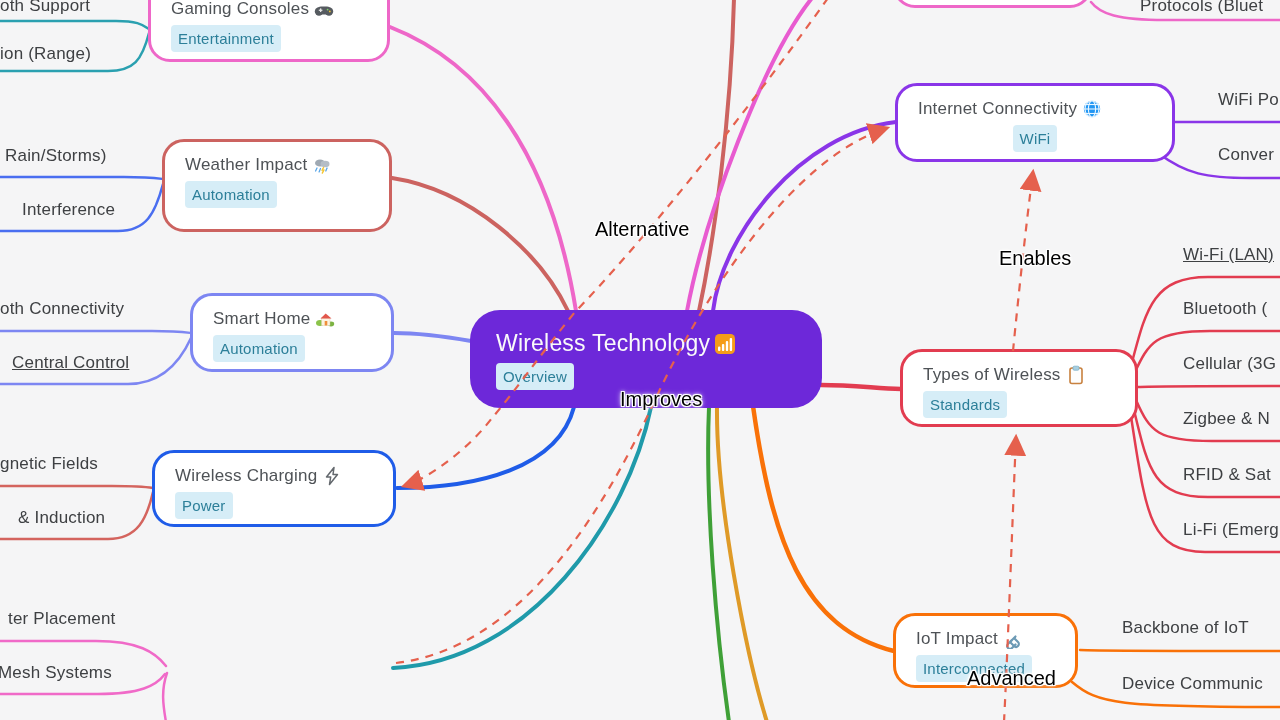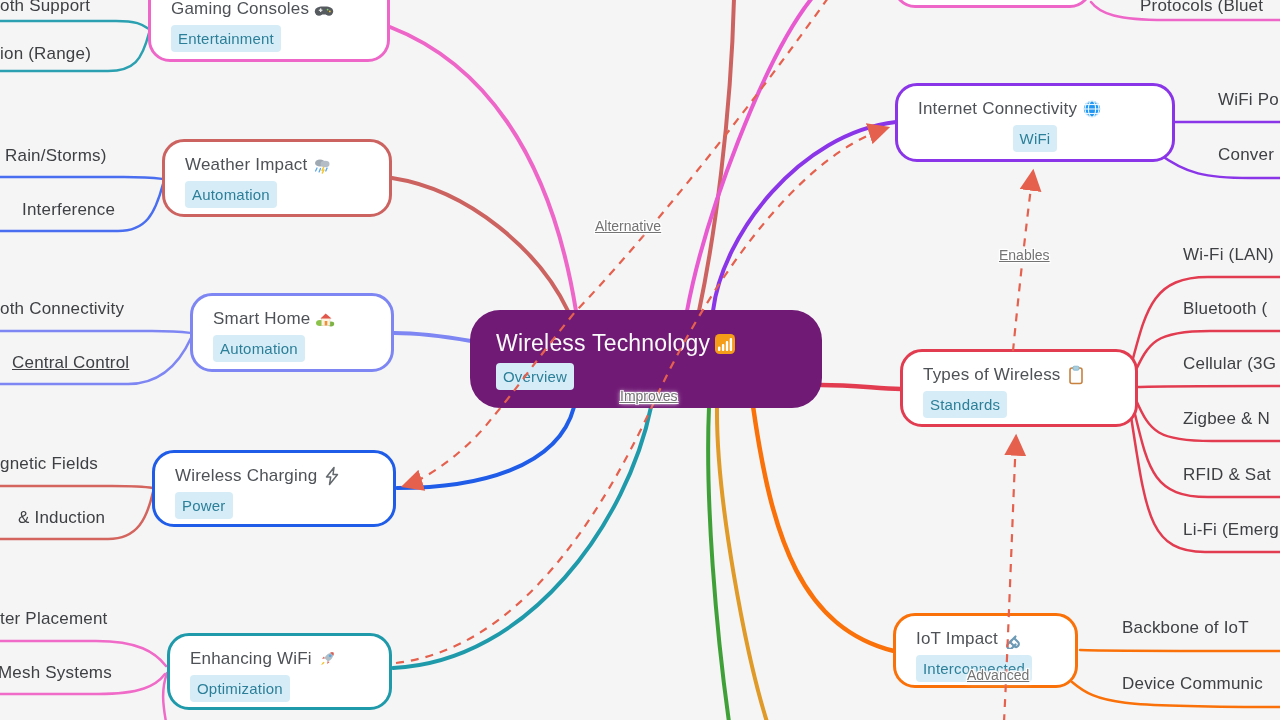--- a/index.html
+++ b/index.html
@@ -18,32 +18,31 @@
   }
   .node .title-row{
     display:flex;align-items:center;gap:5px;
     font-size:17px;color:#4e5256;letter-spacing:.2px;
   }
   .badge{
     display:inline-block;margin-top:6px;background:#d6edf7;color:#2c7f99;
     font-size:15px;padding:5px 7px;border-radius:4px;letter-spacing:.2px;
   }
   .central{
-    background:#701a75;border:none;border-radius:30px;padding:20px 26px;
+    background:#6d28d9;border:none;border-radius:30px;padding:20px 26px;
   }
   .central .title-row{font-size:23px;color:#fafafa;}
   .leaf{
     position:absolute;z-index:2;font-size:17px;color:#3e4043;
     white-space:nowrap;letter-spacing:.2px;
   }
   .elabel{
-    position:absolute;z-index:4;font-size:14px;color:#737373;white-space:nowrap;
+    position:absolute;z-index:4;font-size:20px;color:#000000;white-space:nowrap;
     text-shadow:0 0 2px #fff,0 0 3px #fff,0 0 4px #fff,1px 1px 0 #fff,
       -1px -1px 0 #fff,1px -1px 0 #fff,-1px 1px 0 #fff,0 0 6px #fff;
-    text-decoration:underline;
   }
   .icon{display:inline-block;width:20px;height:20px;flex:0 0 auto;}
   .icon svg{width:20px;height:20px;display:block;}
 </style>
 </head>
 <body>
 
 <div class="canvas">
 
   <svg class="layer edges">
@@ -106,21 +105,21 @@
             <rect x="4.8" y="10.6" width="3.6" height="1.3" fill="#e8e8e8"></rect>
             <rect x="6" y="9.4" width="1.3" height="3.6" fill="#e8e8e8"></rect>
             <circle cx="13.6" cy="10.6" r=".9" fill="#7fd36b"></circle>
             <circle cx="15.8" cy="12.4" r=".9" fill="#f0c52f"></circle>
           </svg>
         </span>
     </div>
     <span class="badge">Entertainment</span>
   </div>
 
-  <div class="node" style="left:162px;top:139px;width:230px;height:78px;border-color:#cc6360;">
+  <div class="node" style="left:162px;top:139px;width:230px;height:93px;border-color:#cc6360;">
     <div class="title-row">
       <span>Weather Impact</span>
       <span class="icon">
           <svg viewBox="0 0 20 20">
             <ellipse cx="8" cy="8" rx="5" ry="3.6" fill="#9fa9b3"></ellipse>
             <ellipse cx="13" cy="9" rx="4.5" ry="3.2" fill="#b4bdc6"></ellipse>
             <path d="M5,13 l-1.4,3" stroke="#5aa7e8" stroke-width="1.3" stroke-linecap="round"></path>
             <path d="M8.5,13.5 l-1.4,3.4" stroke="#5aa7e8" stroke-width="1.3" stroke-linecap="round"></path>
             <path d="M15,13 l-1.2,3" stroke="#5aa7e8" stroke-width="1.3" stroke-linecap="round"></path>
             <path d="M11.5,12.5 l-1.3,2.6 h1.6 l-1.5,3" stroke="#f4c531" stroke-width="1.4" fill="none" stroke-linecap="round"></path>
@@ -151,36 +150,20 @@
       <span>Wireless Charging</span>
       <span class="icon">
           <svg viewBox="0 0 20 20">
             <path d="M12,1.5 L4.5,11 h4.2 L7.5,18.5 L15.5,8.5 h-4.5 z" fill="none" stroke="#63686d" stroke-width="1.5" stroke-linejoin="round"></path>
           </svg>
         </span>
     </div>
     <span class="badge">Power</span>
   </div>
 
-  <div class="node" style="left:167px;top:633px;width:225px;height:77px;border-color:#1f9aaa;">
-    <div class="title-row">
-      <span>Enhancing WiFi</span>
-      <span class="icon">
-          <svg viewBox="0 0 20 20">
-            <path d="M16.5,3.5 C13,3 9,5.5 7.5,9 l3.5,3.5 C14.5,11 17,7 16.5,3.5 z" fill="#b0bec5"></path>
-            <circle cx="13.2" cy="6.8" r="1.4" fill="#5aa7e8"></circle>
-            <path d="M16.5,3.5 C15.5,3.2 14.3,3.2 13.2,3.5 L16.5,6.8 C16.8,5.7 16.8,4.5 16.5,3.5 z" fill="#e2574c"></path>
-            <path d="M7.8,9.5 L5,9.8 L7,7.5 z" fill="#e2574c"></path>
-            <path d="M10.5,12.2 L10.2,15 L12.5,13 z" fill="#e2574c"></path>
-            <path d="M7,12.8 C5.5,13.2 4.5,15.5 4,16.2 C5,15.8 7,15 7.5,13.5 z" fill="#f4c531"></path>
-          </svg>
-        </span>
-    </div>
-    <span class="badge">Optimization</span>
-  </div>
 
   <div class="node" style="left:895px;top:83px;width:280px;height:79px;border-color:#8a35e8;text-align:center;">
     <div class="title-row">
       <span>Internet Connectivity</span>
       <span class="icon">
           <svg viewBox="0 0 20 20">
             <circle cx="10" cy="10" r="8.2" fill="#2196f3"></circle>
             <g stroke="#eaf6ff" stroke-width="1.1" fill="none">
               <ellipse cx="10" cy="10" rx="3.6" ry="8.2"></ellipse>
               <ellipse cx="10" cy="10" rx="7" ry="8.2"></ellipse>
@@ -242,26 +225,26 @@
   </div>
 
   <div class="leaf" style="left:0px;top:-4px;">oth Support</div>
   <div class="leaf" style="left:0px;top:44px;">ion (Range)</div>
   <div class="leaf" style="left:5px;top:146px;">Rain/Storms)</div>
   <div class="leaf" style="left:22px;top:200px;">Interference</div>
   <div class="leaf" style="left:0px;top:299px;">oth Connectivity</div>
   <div class="leaf" style="left:12px;top:353px;text-decoration:underline;">Central Control</div>
   <div class="leaf" style="left:0px;top:454px;">gnetic Fields</div>
   <div class="leaf" style="left:18px;top:508px;">&amp; Induction</div>
-  <div class="leaf" style="left:0px;top:609px;text-align:center;">ter Placement</div>
+  <div class="leaf" style="left:8px;top:609px;text-align:center;">ter Placement</div>
   <div class="leaf" style="left:-2px;top:663px;">Mesh Systems</div>
   <div class="leaf" style="left:1218px;top:90px;">WiFi Po</div>
   <div class="leaf" style="left:1218px;top:145px;">Conver</div>
   <div class="leaf" style="left:1140px;top:-4px;">Protocols (Bluet</div>
-  <div class="leaf" style="left:1183px;top:245px;">Wi-Fi (LAN)</div>
+  <div class="leaf" style="left:1183px;top:245px;text-decoration:underline;">Wi-Fi (LAN)</div>
   <div class="leaf" style="left:1183px;top:299px;">Bluetooth (</div>
   <div class="leaf" style="left:1183px;top:354px;">Cellular (3G</div>
   <div class="leaf" style="left:1183px;top:409px;">Zigbee &amp; N</div>
   <div class="leaf" style="left:1183px;top:465px;">RFID &amp; Sat</div>
   <div class="leaf" style="left:1183px;top:520px;">Li-Fi (Emerg</div>
   <div class="leaf" style="left:1122px;top:618px;">Backbone of IoT</div>
   <div class="leaf" style="left:1122px;top:674px;">Device Communic</div>
 
   <svg class="layer dashed-layer">
     <defs>

